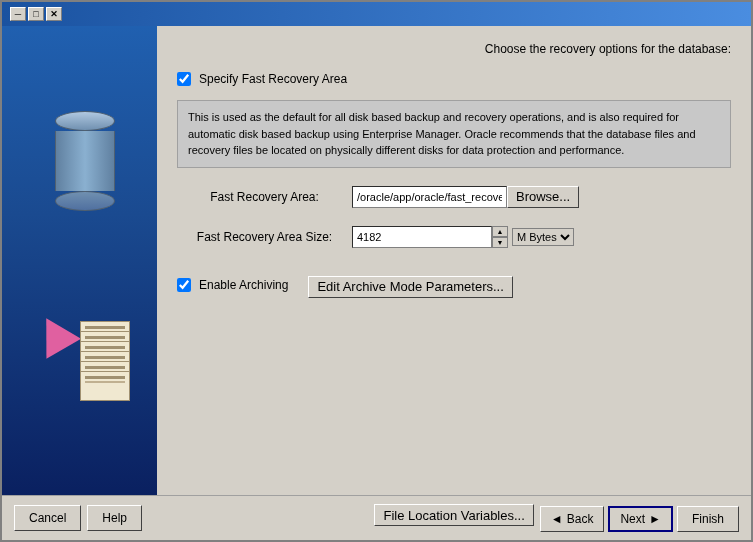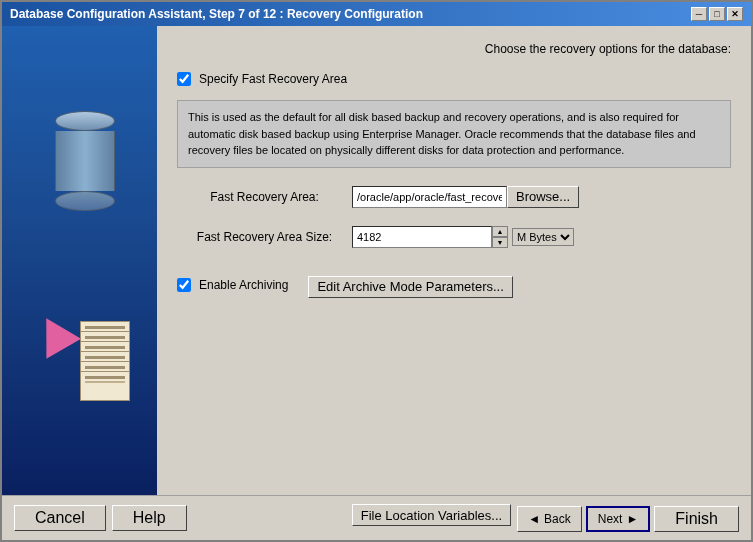--- a/index.html
+++ b/index.html
@@ -324,38 +324,37 @@
     }
 
     .cancel-help-btn {
       height: 26px;
       background: #d4d0c8;
       border: 1px solid #808080;
       border-top-color: #ffffff;
       border-left-color: #ffffff;
       border-bottom-color: #404040;
       border-right-color: #404040;
-      font-size: 16px;
+      font-size: 12px;
       cursor: pointer;
-      padding: 0 20px;
+      padding: 0 14px;
     }
 
     .file-loc-row {
       display: flex;
       justify-content: flex-end;
       margin-bottom: 6px;
     }
   </style>
 </head>
 <body>
 
 <div class="window">
 
   <div class="title-bar">
-    <span>Database Configuration Assistant, Step 7 of 12 : Recovery Configuration</span>
     <div class="title-bar-buttons">
       <div class="title-btn">─</div>
       <div class="title-btn">□</div>
       <div class="title-btn">✕</div>
     </div>
   </div>
 
   <div class="content-area">
 
     <div class="left-panel">

